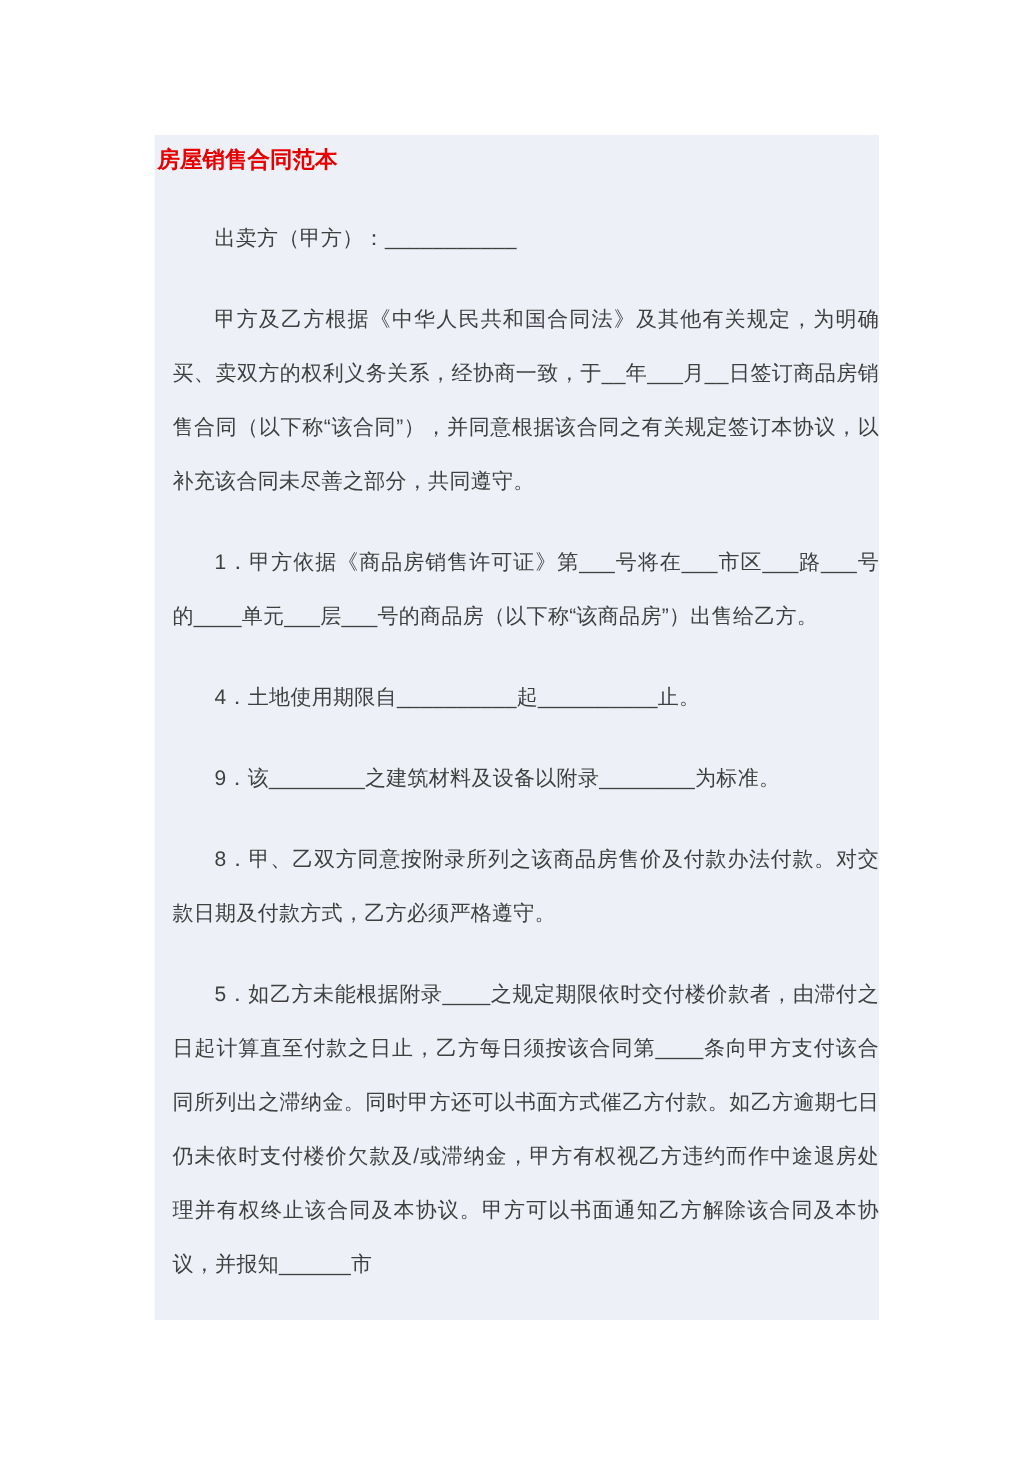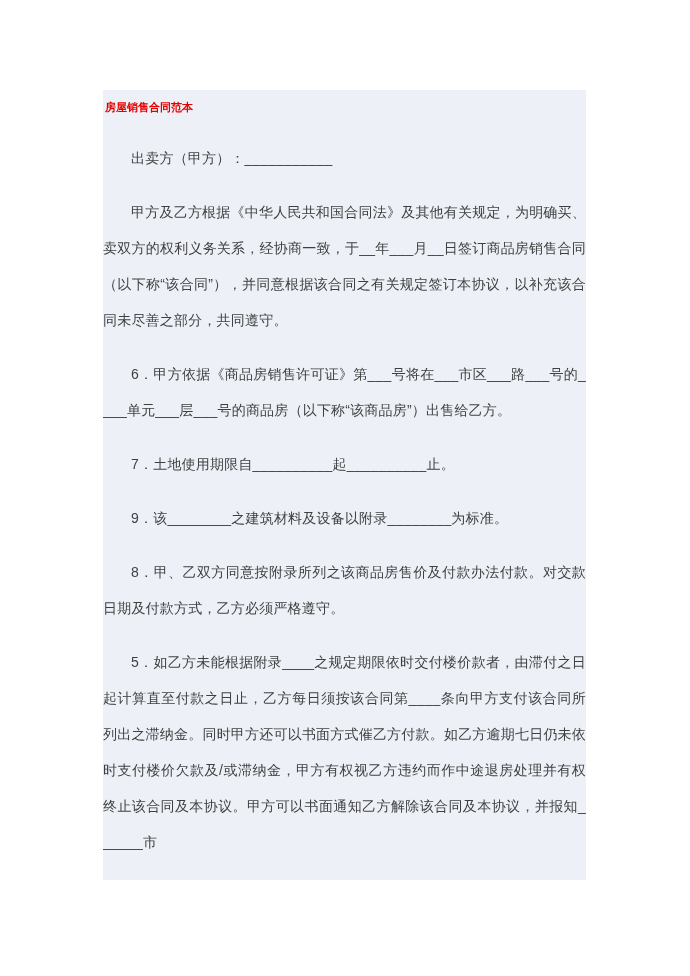--- a/index.html
+++ b/index.html
@@ -23,48 +23,48 @@
     background: #edf1f7;
     overflow: hidden;
     box-sizing: border-box;
     padding: 4px 0 0 0;
     color: #3f3f3f;
     font-size: 14px;
     line-height: 36px;
     text-align: justify;
   }
   .title {
-    font-size: 11px;
+    font-size: 15px;
     font-weight: bold;
     color: #e60000;
     line-height: 26px;
     margin: 0 0 20px 0;
     padding-left: 2px;
     text-align: left;
   }
   .para {
-    margin: 0 0 18px 0;
+    margin: 0 0 18px 12px;
     text-indent: 2em;
     letter-spacing: 0.2px;
     word-break: break-all;
   }
 </style>
 </head>
 <body style="background: rgb(255, 255, 255);">
 
 <div class="doc" style="background: rgb(237, 241, 247); color: rgb(63, 63, 63);">
   <h1 class="title" style="color: rgb(230, 0, 0);">房屋销售合同范本</h1>
 
   <p class="para">出卖方（甲方）：___________</p>
 
 
   <p class="para">甲方及乙方根据《中华人民共和国合同法》及其他有关规定，为明确买、卖双方的权利义务关系，经协商一致，于__年___月__日签订商品房销售合同（以下称“该合同”），并同意根据该合同之有关规定签订本协议，以补充该合同未尽善之部分，共同遵守。</p>
 
-  <p class="para">6．甲方依据《商品房销售许可证》第___号将在___市区___路___号的____单元___层___号的商品房（以下称“该商品房”）出售给乙方。</p>
+  <p class="para">1．甲方依据《商品房销售许可证》第___号将在___市区___路___号的____单元___层___号的商品房（以下称“该商品房”）出售给乙方。</p>
 
-  <p class="para">7．土地使用期限自__________起__________止。</p>
+  <p class="para">4．土地使用期限自__________起__________止。</p>
 
   <p class="para">9．该________之建筑材料及设备以附录________为标准。</p>
 
   <p class="para">8．甲、乙双方同意按附录所列之该商品房售价及付款办法付款。对交款日期及付款方式，乙方必须严格遵守。</p>
 
   <p class="para">5．如乙方未能根据附录____之规定期限依时交付楼价款者，由滞付之日起计算直至付款之日止，乙方每日须按该合同第____条向甲方支付该合同所列出之滞纳金。同时甲方还可以书面方式催乙方付款。如乙方逾期七日仍未依时支付楼价欠款及/或滞纳金，甲方有权视乙方违约而作中途退房处理并有权终止该合同及本协议。甲方可以书面通知乙方解除该合同及本协议，并报知______市</p>
 </div>
 
 </body></html>

